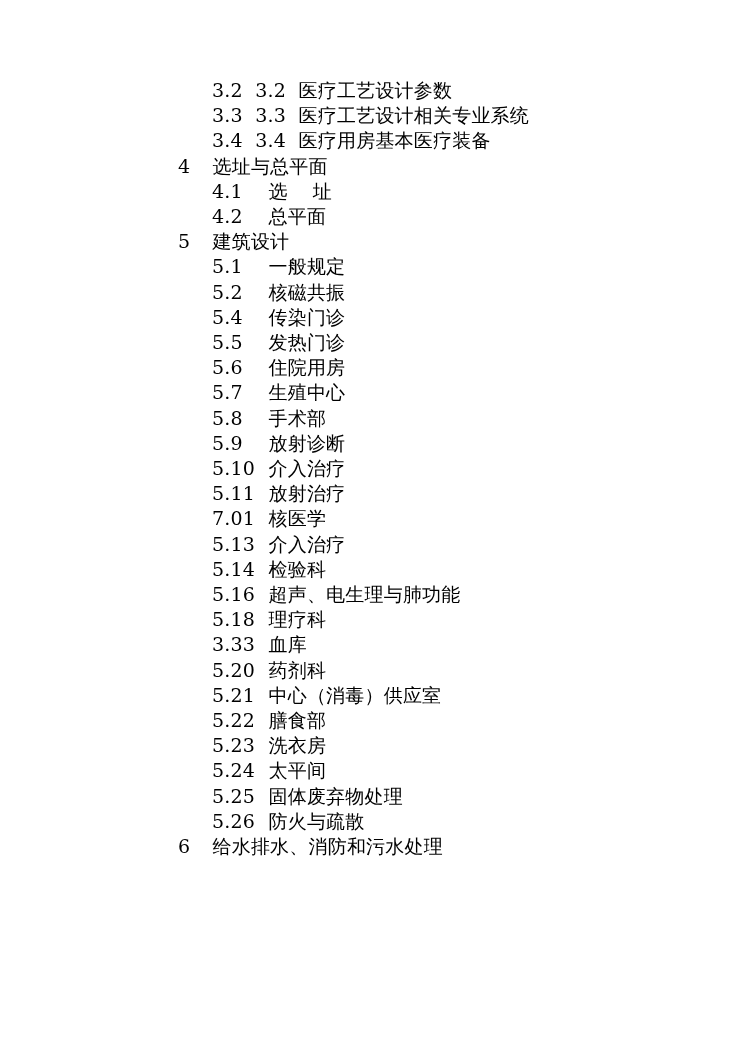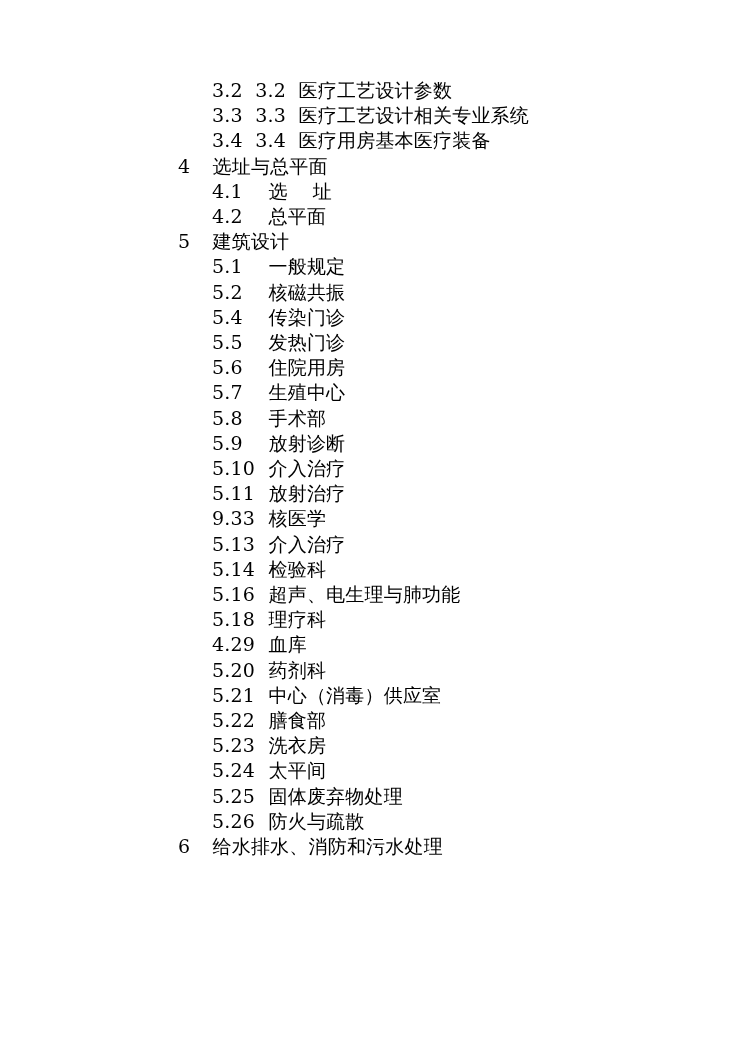--- a/index.html
+++ b/index.html
@@ -71,26 +71,26 @@
       <div class="toc-entry lvl-2"><span class="num num-2">5.1</span>  <span class="title">一般规定</span></div>
       <div class="toc-entry lvl-2"><span class="num num-2">5.2</span>  <span class="title">核磁共振</span></div>
       <div class="toc-entry lvl-2"><span class="num num-2">5.4</span>  <span class="title">传染门诊</span></div>
       <div class="toc-entry lvl-2"><span class="num num-2">5.5</span>  <span class="title">发热门诊</span></div>
       <div class="toc-entry lvl-2"><span class="num num-2">5.6</span>  <span class="title">住院用房</span></div>
       <div class="toc-entry lvl-2"><span class="num num-2">5.7</span>  <span class="title">生殖中心</span></div>
       <div class="toc-entry lvl-2"><span class="num num-2">5.8</span>  <span class="title">手术部</span></div>
       <div class="toc-entry lvl-2"><span class="num num-2">5.9</span>  <span class="title">放射诊断</span></div>
       <div class="toc-entry lvl-2"><span class="num num-2">5.10</span>  <span class="title">介入治疗</span></div>
       <div class="toc-entry lvl-2"><span class="num num-2">5.11</span>  <span class="title">放射治疗</span></div>
-      <div class="toc-entry lvl-2"><span class="num num-2">9.33</span>  <span class="title">核医学</span></div>
+      <div class="toc-entry lvl-2"><span class="num num-2">7.01</span>  <span class="title">核医学</span></div>
       <div class="toc-entry lvl-2"><span class="num num-2">5.13</span>  <span class="title">介入治疗</span></div>
       <div class="toc-entry lvl-2"><span class="num num-2">5.14</span>  <span class="title">检验科</span></div>
       <div class="toc-entry lvl-2"><span class="num num-2">5.16</span>  <span class="title">超声、电生理与肺功能</span></div>
       <div class="toc-entry lvl-2"><span class="num num-2">5.18</span>  <span class="title">理疗科</span></div>
-      <div class="toc-entry lvl-2"><span class="num num-2">4.29</span>  <span class="title">血库</span></div>
+      <div class="toc-entry lvl-2"><span class="num num-2">3.33</span>  <span class="title">血库</span></div>
       <div class="toc-entry lvl-2"><span class="num num-2">5.20</span>  <span class="title">药剂科</span></div>
       <div class="toc-entry lvl-2"><span class="num num-2">5.21</span>  <span class="title">中心（消毒）供应室</span></div>
       <div class="toc-entry lvl-2"><span class="num num-2">5.22</span>  <span class="title">膳食部</span></div>
       <div class="toc-entry lvl-2"><span class="num num-2">5.23</span>  <span class="title">洗衣房</span></div>
       <div class="toc-entry lvl-2"><span class="num num-2">5.24</span>  <span class="title">太平间</span></div>
       <div class="toc-entry lvl-2"><span class="num num-2">5.25</span>  <span class="title">固体废弃物处理</span></div>
       <div class="toc-entry lvl-2"><span class="num num-2">5.26</span>  <span class="title">防火与疏散</span></div>
       <div class="toc-entry lvl-1"><span class="num num-1">6</span>  <span class="title">给水排水、消防和污水处理</span></div>
     </div>
 </div>

